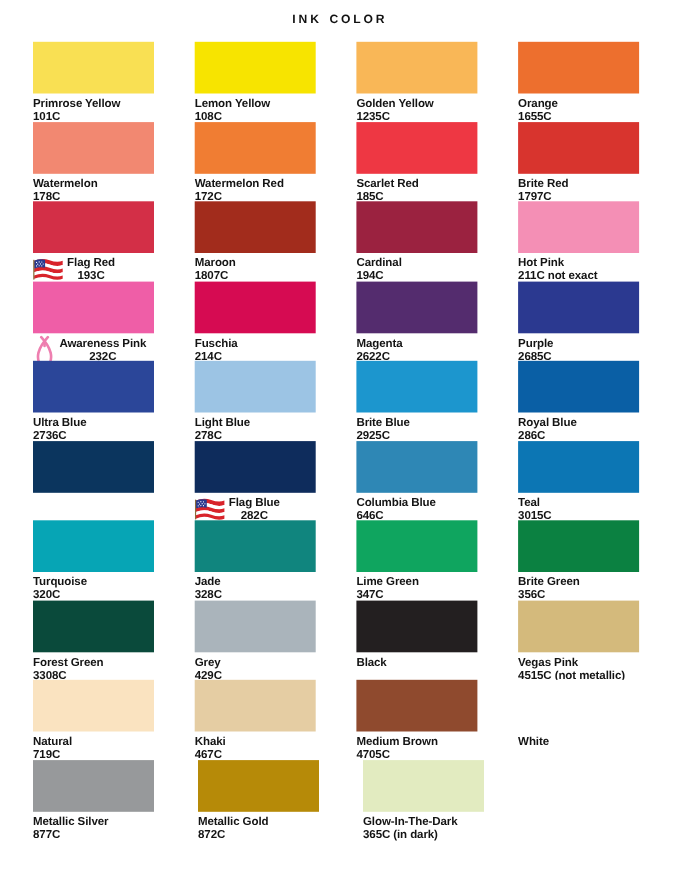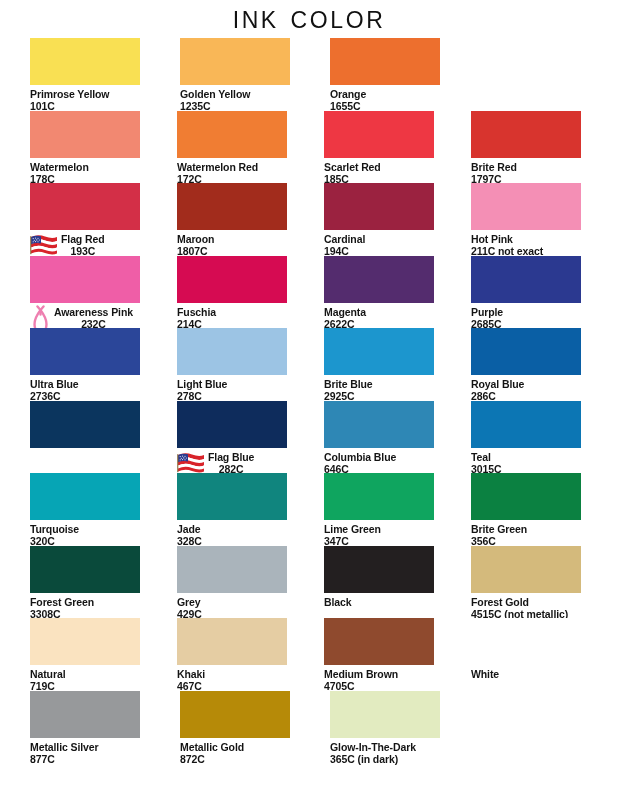--- a/index.html
+++ b/index.html
@@ -25,22 +25,22 @@
   #title-bar {
     height: 38px;
     display: flex;
     align-items: flex-start;
     justify-content: center;
     padding-top: 2px;
     box-sizing: border-box;
   }
   #page-title {
     font-family: "Liberation Sans", sans-serif;
-    font-size: 33px;
-    font-weight: 400;
+    font-size: 16px;
+    font-weight: 700;
     letter-spacing: 2.6px;
     font-variant: small-caps;
     text-transform: lowercase;
     color: #111111;
     white-space: nowrap;
     line-height: 30px;
   }
   
   #swatch-grid {
     position: relative;
@@ -114,20 +114,29 @@
   </div>
 
   <div id="swatch-grid">
       <div class="swatch-row">
         <div class="swatch-cell">
           <div class="swatch-chip" style="background: rgb(249, 224, 83);"></div>
           <div class="swatch-caption">
             <span class="caption-text-wrap">
               <span class="cap-name">Primrose Yellow</span>
               <span class="cap-code">101C</span>
+            </span>
+          </div>
+        </div>
+        <div class="swatch-cell">
+          <div class="swatch-chip" style="background: rgb(247, 228, 0);"></div>
+          <div class="swatch-caption">
+            <span class="caption-text-wrap">
+              <span class="cap-name">Lemon Yellow</span>
+              <span class="cap-code">108C</span>
             </span>
           </div>
         </div>
         <div class="swatch-cell">
           <div class="swatch-chip" style="background: rgb(249, 183, 87);"></div>
           <div class="swatch-caption">
             <span class="caption-text-wrap">
               <span class="cap-name">Golden Yellow</span>
               <span class="cap-code">1235C</span>
             </span>
@@ -442,21 +451,21 @@
           <div class="swatch-caption">
             <span class="caption-text-wrap">
               <span class="cap-name">Black</span>
             </span>
           </div>
         </div>
         <div class="swatch-cell">
           <div class="swatch-chip" style="background: rgb(212, 186, 124);"></div>
           <div class="swatch-caption">
             <span class="caption-text-wrap">
-              <span class="cap-name">Forest Gold</span>
+              <span class="cap-name">Vegas Pink</span>
               <span class="cap-code">4515C (not metallic)</span>
             </span>
           </div>
         </div>
       </div>
       <div class="swatch-row">
         <div class="swatch-cell">
           <div class="swatch-chip" style="background: rgb(250, 227, 192);"></div>
           <div class="swatch-caption">
             <span class="caption-text-wrap">

